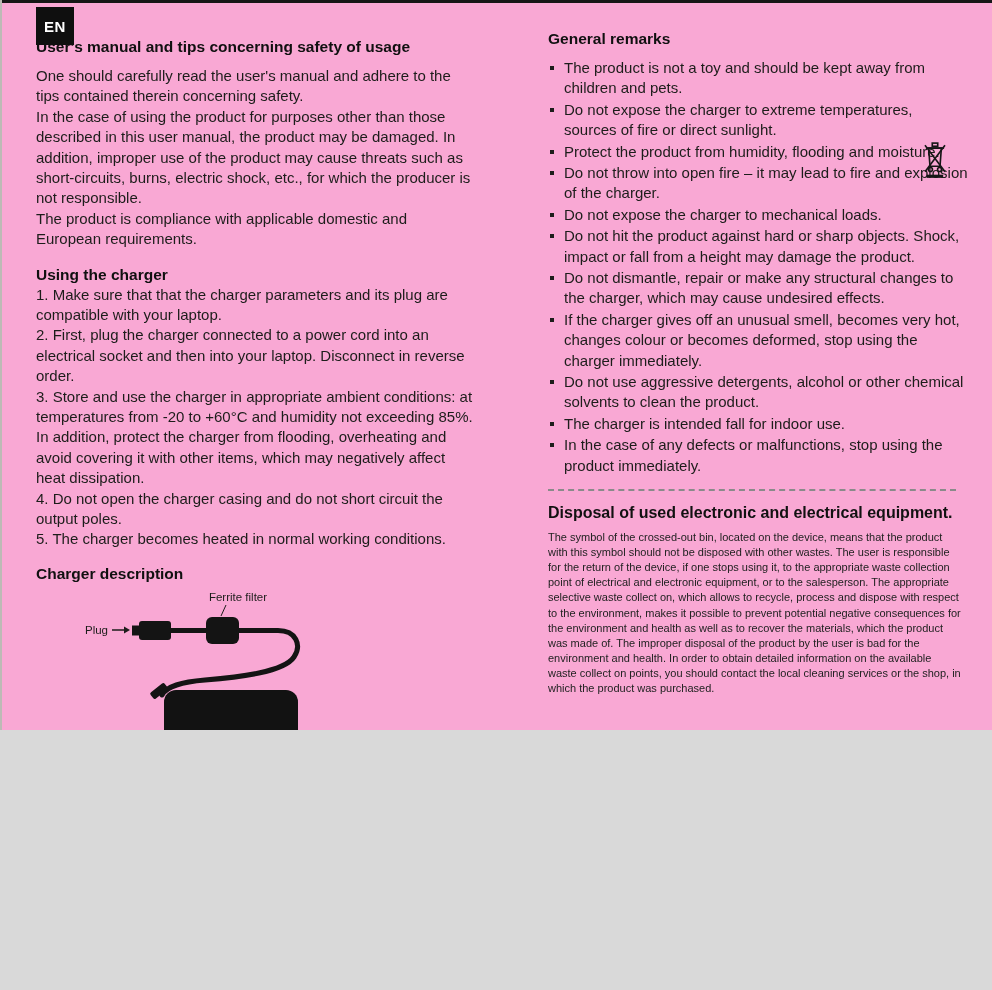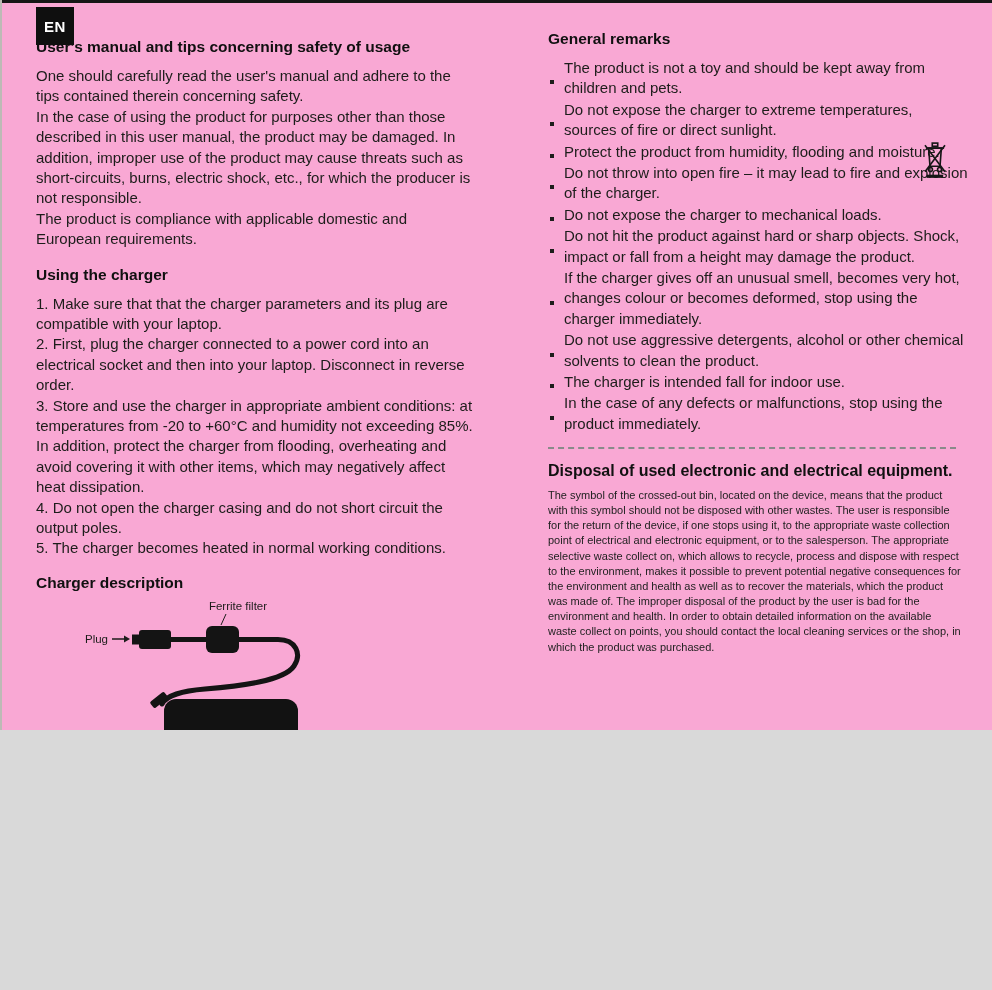--- a/index.html
+++ b/index.html
@@ -17,28 +17,28 @@
     background:#0f0f0f; color:#fff; font-weight:bold; font-size:15px;
     display:flex; align-items:center; justify-content:center; letter-spacing:.5px;
   }
 
   .col { position:absolute; top:0; font-size:15px; line-height:1.36; color:#1d1d1b; }
   .col-left  { left:36px;  width:438px; padding-top:36px; }
   .col-right { left:532px; width:420px; padding-top:28px;margin-left:16px; }
 
   .h { font-size:15.5px; font-weight:bold; color:#101010; }
   .h-safety { margin-bottom:9px; }
-  .h-using  { margin-top:14px; margin-bottom:9px; }
+  .h-using  { margin-top:14px; }
   .h-desc   { margin-top:13px; margin-bottom:4px; }
   .h-general{ margin-bottom:9px; }
 
   .para { margin:0; }
   .step { margin:0; }
 
-  .bullet-row { display:flex; align-items:center; margin:0 0 1px 0; }
+  .bullet-row { display:flex; align-items:flex-start; margin:0 0 1px 0; }
   .bullet-marker {
     width:4px; height:4px; background:#1d1d1b; flex:none;
     margin:8px 10px 0 2px;
   }
   .bullet-text { flex:1; }
 
   .diagram-wrap { margin:4px 0 0 28px; }
 
   .set-row { margin-top:21px; font-size:14.5px; display:flex; align-items:center; flex-wrap:wrap; }
   .set-label { font-weight:bold; margin-right:8px; }
@@ -156,20 +156,24 @@
         <span class="bullet-marker"></span>
         <span class="bullet-text">Do not throw into open fire – it may lead to fire and explosion of the charger.</span>
       </div>
     <div class="bullet-row">
         <span class="bullet-marker"></span>
         <span class="bullet-text">Do not expose the charger to mechanical loads.</span>
       </div>
     <div class="bullet-row">
         <span class="bullet-marker"></span>
         <span class="bullet-text">Do not hit the product against hard or sharp objects. Shock, impact or fall from a height may damage the product.</span>
+      </div>
+    <div class="bullet-row">
+        <span class="bullet-marker"></span>
+        <span class="bullet-text">Do not dismantle, repair or make any structural changes to the charger, which may cause undesired effects.</span>
       </div>
     <div class="bullet-row">
         <span class="bullet-marker"></span>
         <span class="bullet-text">If the charger gives off an unusual smell, becomes very hot, changes colour or becomes deformed, stop using the charger immediately.</span>
       </div>
     <div class="bullet-row">
         <span class="bullet-marker"></span>
         <span class="bullet-text">Do not use aggressive detergents, alcohol or other chemical solvents to clean the product.</span>
       </div>
     <div class="bullet-row">

